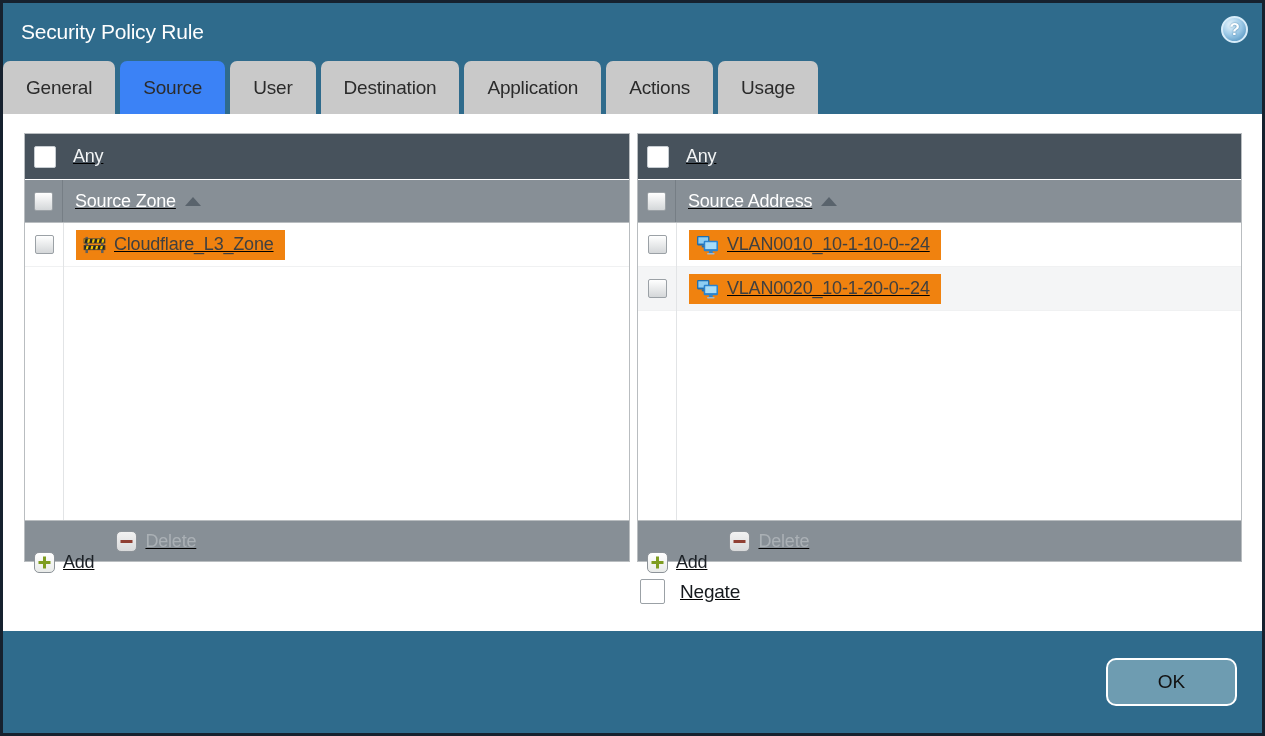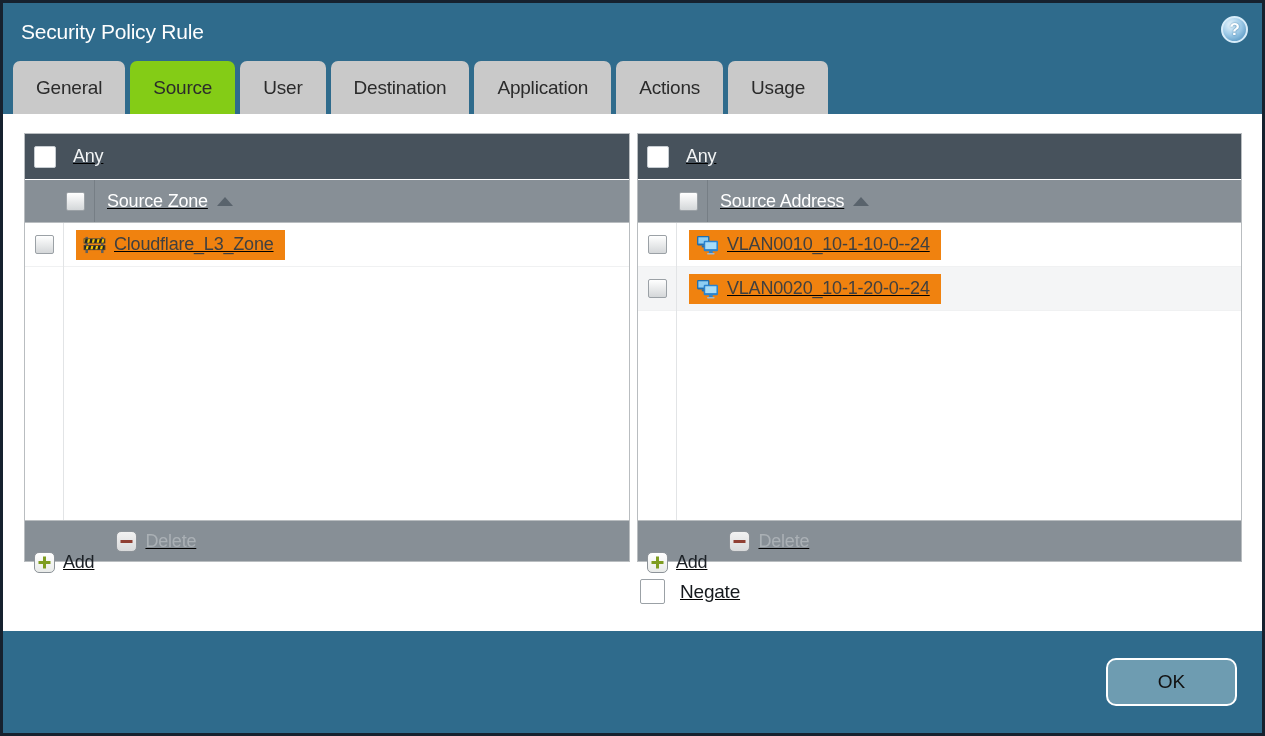--- a/index.html
+++ b/index.html
@@ -24,27 +24,27 @@
     position:absolute; right:14px; top:13px;
     width:27px; height:27px; border-radius:50%;
     background:radial-gradient(circle at 35% 30%, #eaf6fd 0%, #9fcbe8 45%, #3f85b5 100%);
     border:2px solid #d7ecf9;
     color:#ffffff; font-size:17px; font-weight:bold;
     display:flex; align-items:center; justify-content:center;
     cursor:pointer; text-shadow:0 0 2px #2a6f9e;
   }
 
   
-  .tabs { display:flex; gap:5px; padding-left:10px; height:53px; }
+  .tabs { display:flex; gap:5px; height:53px; }
   .tab {
     background:#c9c9c9; color:#2b2b2b; font-size:19px;
     padding:0 23px; display:flex; align-items:center;
     border-radius:7px 7px 0 0; cursor:pointer; white-space:nowrap;
   }
-  .tab.active { background:#84cc16; }
+  .tab.active { background:#3b82f6; }
 
   
   .content {
     background:#ffffff; height:517px;
     padding:19px 17px 0 21px;
     text-decoration:underline;
   }
   .panels { display:flex; gap:7px; }
   .panel {
     border:1px solid #b9bdc0; background:#fff;
@@ -59,21 +59,20 @@
     color:#f2f4f5; font-size:18px;
     border-bottom:1px solid #fff;
   }
   .cb { display:inline-block; border-radius:2px; cursor:pointer; }
   .any-cb { width:22px; height:22px; background:#ffffff; border:1px solid #c7cdd2; }
 
   .col-header {
     background:#878f96; height:43px; flex:0 0 43px;
     display:flex; align-items:center; color:#ffffff; font-size:18px;
     border-bottom:1px solid #b9bdc0;
-    padding-left:32px;
   }
   .hdr-cbcell { width:38px; display:flex; justify-content:center; align-self:stretch;
     align-items:center; border-right:1px solid #767e85; }
   .hdr-cb, .row-cb {
     width:19px; height:19px;
     background:linear-gradient(#ffffff, #d4d7d9);
     border:1px solid #9ba1a6;
   }
   .col-label { margin-left:12px; }
   .sort-arrow {

